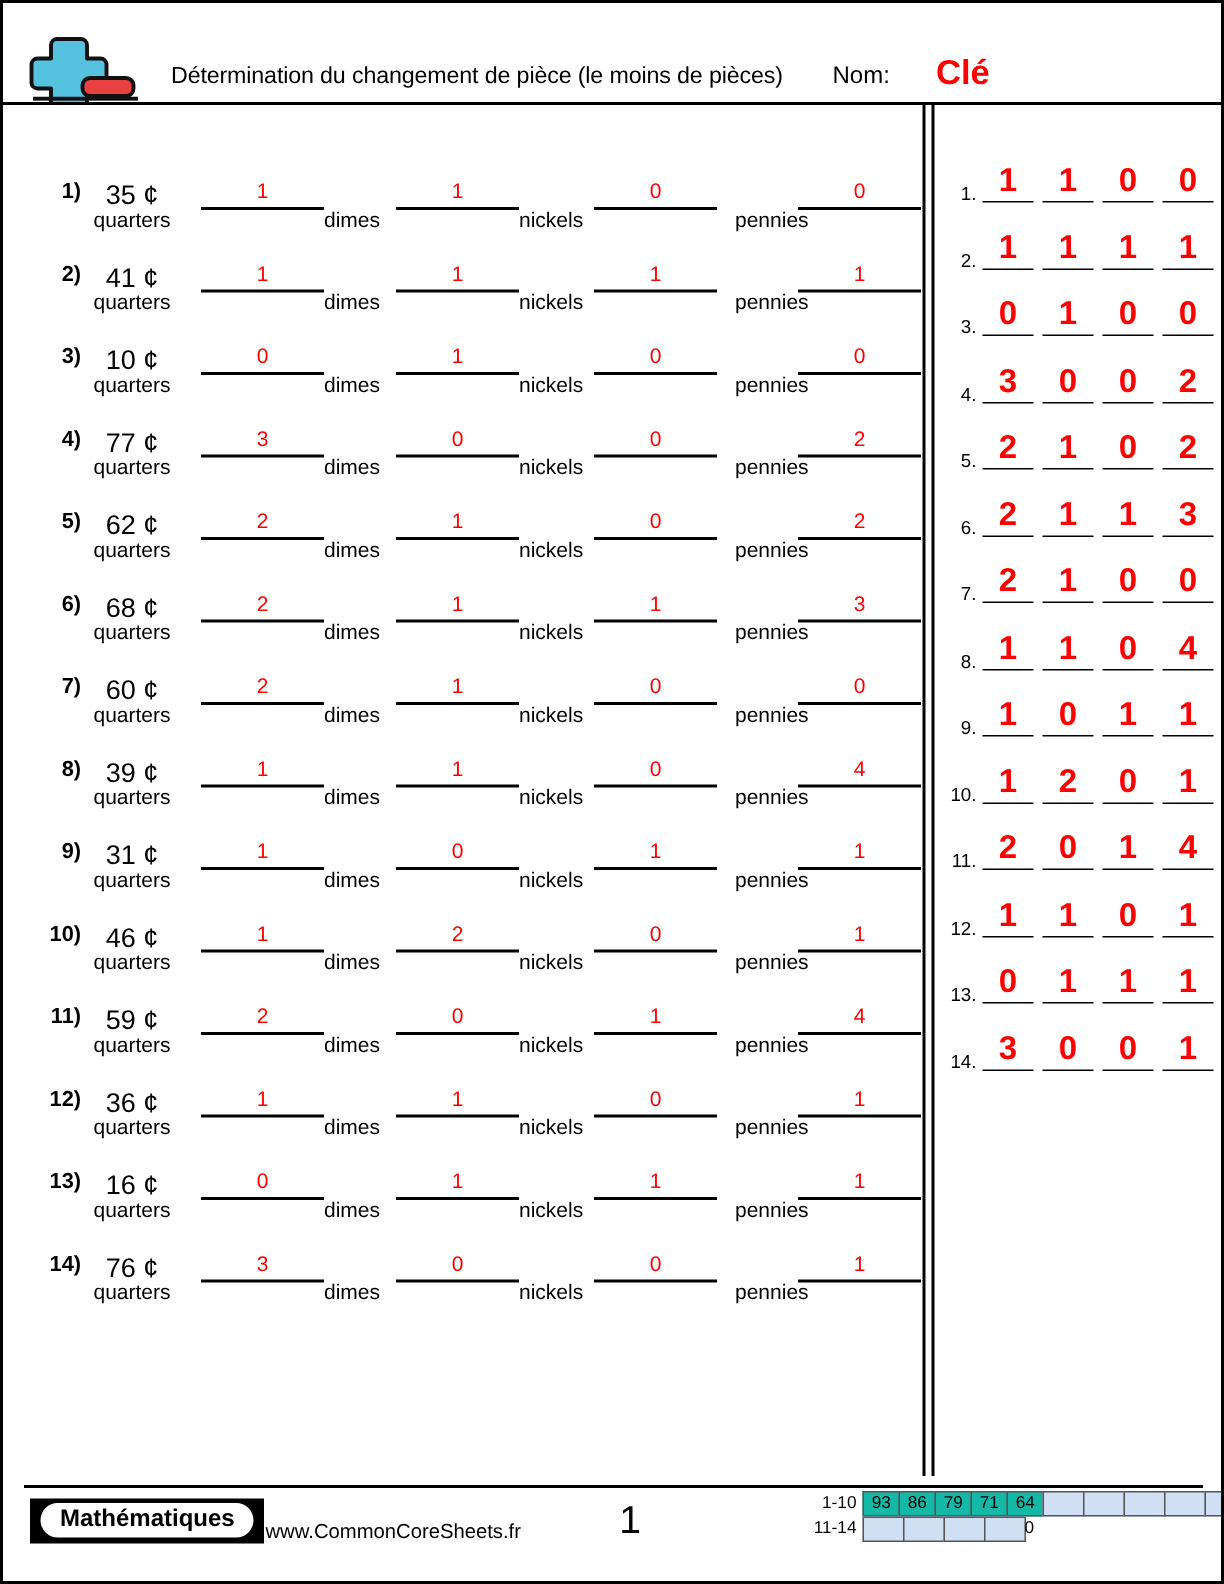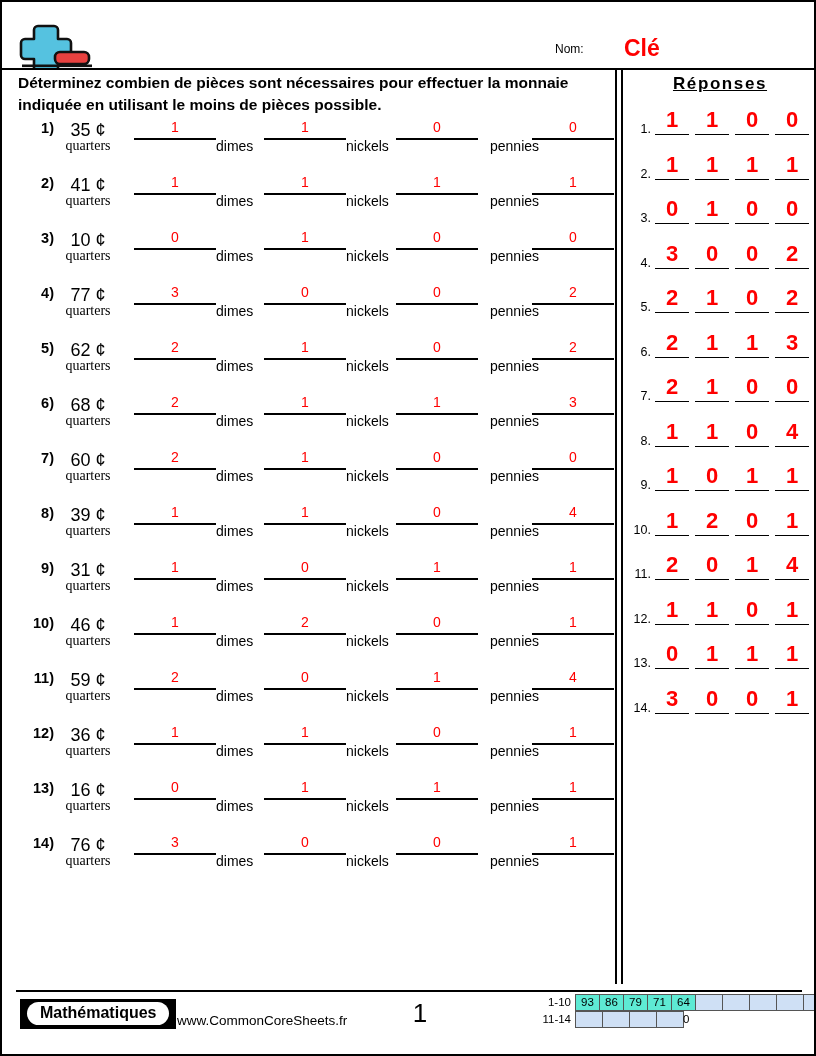--- a/index.html
+++ b/index.html
@@ -36,21 +36,21 @@
   .doc-title {
     position: absolute;
     left: 112px; top: 40px;
     font-size: 15.5px;
     letter-spacing: -0.1px;
     white-space: nowrap;
   }
   .name-label {
     position: absolute;
     left: 553px; top: 40px;
-    font-size: 12px;
+    font-size: 16px;
     white-space: nowrap;
   }
   .cle-label {
     position: absolute;
     left: 622px; top: 33px;
     font-size: 23px;
     font-weight: bold;
     color: #fe0000;
     white-space: nowrap;
   }
@@ -108,21 +108,21 @@
     left: 58px; top: 6px;
     width: 56px;
     text-align: center;
     font-size: 18px;
   }
   .p-coinword {
     position: absolute;
     top: 24px;
     font-size: 14px;
   }
-  .w-quarters { left: 58px; width: 56px; text-align: center; font-family: Liberation Serif, serif; }
+  .w-quarters { left: 58px; width: 56px; text-align: center; }
   .w-dimes    { left: 214px; }
   .w-nickels  { left: 344px; }
   .w-pennies  { left: 476px; margin-left: 12px; }
 
   .p-blank {
     position: absolute;
     top: 3px;
     height: 21px;
     border-bottom: 2px solid #000;
     text-align: center;
@@ -234,43 +234,43 @@
     font-size: 11.5px;
   }
   .score-cell {
     width: 25px;
     line-height: 15px;
     text-align: center;
     border: 1px solid #555;
     margin-left: -1px;
     font-size: 11.5px;
     box-sizing: border-box;
-    background: #5eead4;
+    background: #14b8a6;
   }
   .score-cell.shaded { background: #cfe0f5; padding-left: 26px; }
 </style>
 </head>
 <body>
 
 <div id="page">
 
   <div class="header-row">
     <div class="logo">
       <svg width="78" height="44" viewBox="0 0 78 44" xmlns="http://www.w3.org/2000/svg">
         <path d="M22 2 h16 a4 4 0 0 1 4 4 v9 h9 a4 4 0 0 1 4 4 v12 a4 4 0 0 1 -4 4 h-9 v9 a4 4 0 0 1 -4 4 h-16 a4 4 0 0 1 -4 -4 v-9 h-9 a4 4 0 0 1 -4 -4 v-12 a4 4 0 0 1 4 -4 h9 v-9 a4 4 0 0 1 4 -4 z" fill="#55c2e0" stroke="#111" stroke-width="2.6" stroke-linejoin="round"></path>
         <rect x="39" y="28" width="34" height="12" rx="5" ry="5" fill="#e8413f" stroke="#111" stroke-width="2.6"></rect>
         <rect x="6" y="40.5" width="70" height="2.6" fill="#111"></rect>
       </svg>
     </div>
+    <div class="doc-title">Détermination du changement de pièce (le moins de pièces)</div>
     <div class="name-label">Nom:</div>
     <div class="cle-label">Clé</div>
   </div>
   <div class="header-rule"></div>
 
-  <div class="instructions">Déterminez combien de pièces sont nécessaires pour effectuer la monnaie indiquée en utilisant le moins de pièces possible.</div>
 
   <div class="divider-a"></div>
   <div class="divider-b"></div>
 
   <div id="problems">
       <div class="problem">
         <div class="p-num">1)</div>
         <div class="p-amt">35 ¢</div>
         <div class="p-coinword w-quarters">quarters</div>
         <div class="p-blank b-quarters">1</div>
@@ -432,21 +432,20 @@
         <div class="p-blank b-quarters">3</div>
         <div class="p-coinword w-dimes">dimes</div>
         <div class="p-blank b-dimes">0</div>
         <div class="p-coinword w-nickels">nickels</div>
         <div class="p-blank b-nickels">0</div>
         <div class="p-coinword w-pennies">pennies</div>
         <div class="p-blank b-pennies">1</div>
       </div>
     </div>
 
-  <div class="ans-title">Réponses</div>
   <div id="answers">
       <div class="ans-row">
         <div class="ans-num">1.</div>
         <div class="ans-cell a0">1</div>
         <div class="ans-cell a1">1</div>
         <div class="ans-cell a2">0</div>
         <div class="ans-cell a3">0</div>
       </div>
       <div class="ans-row">
         <div class="ans-num">2.</div>

